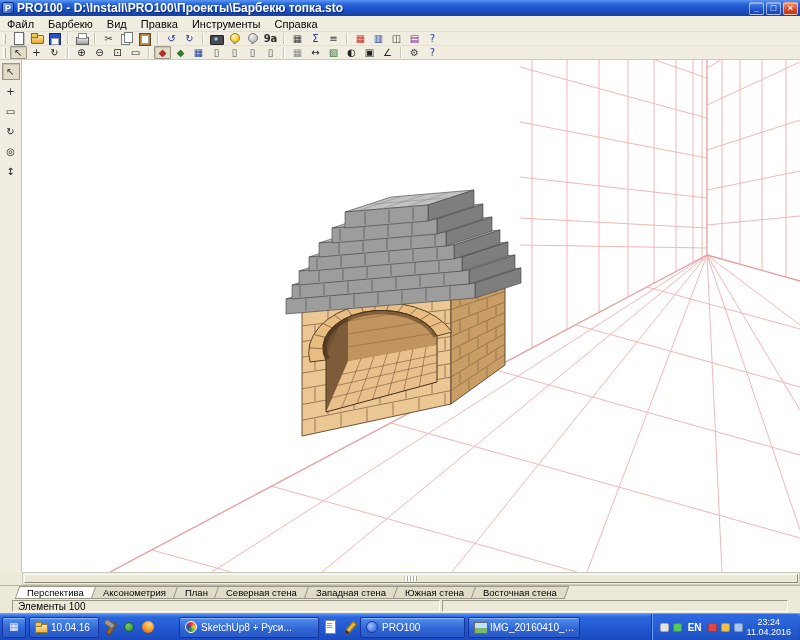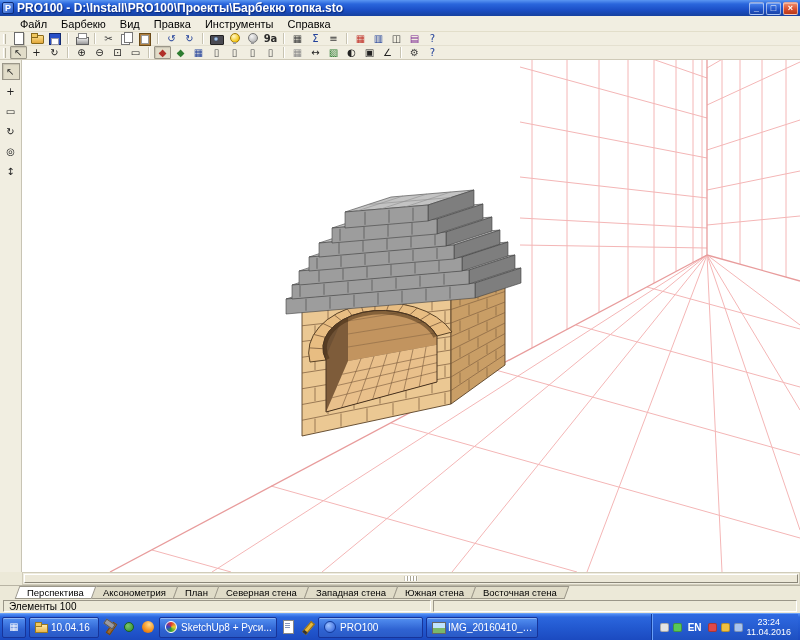--- a/index.html
+++ b/index.html
@@ -16,21 +16,21 @@
     text-align:center;font-weight:bold}
   .title-text{flex:1;font-size:12px;font-weight:bold;white-space:nowrap;overflow:hidden;
     text-overflow:ellipsis;text-shadow:1px 1px 1px #0a2a7a}
   .wbtn{flex:none;width:15px;height:13px;margin-left:2px;border-radius:2px;border:1px solid rgba(255,255,255,.55);
     display:flex;align-items:center;justify-content:center;font-size:9px;line-height:8px;color:#fff;font-weight:bold;
     background:linear-gradient(180deg,#4c86f0,#2154c8 60%,#1a44a8);box-shadow:inset 0 1px 0 rgba(255,255,255,.35)}
   .wbtn.close{background:linear-gradient(180deg,#f09070,#d85030 55%,#b83818)}
 
   
   .menubar{position:absolute;left:0;top:16px;right:0;height:16px;background:#f1eee1;display:flex;
-    align-items:center;padding-left:13px;border-bottom:1px solid #e2deca}
+    align-items:center;padding-left:0;border-bottom:1px solid #e2deca}
   .mi{padding:1px 7px}
 
   
   .toolbar{position:absolute;left:0;right:0;background:#f1eee1;display:flex;align-items:center;padding-left:2px;gap:1px}
   #tb1{top:32px;height:14px;border-bottom:1px solid #e4e0d0}
   #tb2{top:46px;height:14px;border-bottom:1px solid #cfcab8}
   .grip{flex:none;width:3px;height:10px;border-left:1px solid #fff;border-right:1px solid #b8b4a2;margin:0 3px 0 1px}
   .tbtn{flex:none;width:17px;height:13px;display:flex;align-items:center;justify-content:center;
     border:1px solid transparent;border-radius:1px}
   .tbtn.pressed,.pbtn.pressed{border:1px solid #9a9688;background:#e2ddc9;box-shadow:inset 1px 1px 1px rgba(0,0,0,.12)}
@@ -76,21 +76,21 @@
 
   
   .tabsrow{position:absolute;left:0;top:585px;right:0;height:14px;background:#ece9d8;border-top:1px solid #b8b4a4;
     display:flex;align-items:flex-end;padding-left:18px}
   .tab{height:13px;padding:0 9px;margin-left:-1px;border:1px solid #9a9688;background:#e0dcc8;
     transform:skewX(-20deg);display:flex;align-items:center}
   .tab.active{background:#fff;z-index:2}
   .tl{display:inline-block;transform:skewX(20deg);font-size:9.5px;white-space:nowrap}
 
   
-  .statusbar{position:absolute;left:0;top:599px;right:0;height:14px;background:#ece9d8;display:flex;gap:2px;padding:1px 3px}
+  .statusbar{position:absolute;left:0;top:599px;right:0;height:14px;background:#ece9d8;display:flex;gap:2px;padding:1px 12px}
   .spanel{border:1px solid;border-color:#9a9688 #fff #fff #9a9688;display:flex;align-items:center;padding:0 5px;font-size:10px}
   .spanel.main{width:428px}
   .spanel.rest{flex:1}
 
   
   .taskbar{position:absolute;left:0;top:613px;width:800px;height:27px;display:flex;align-items:center;gap:3px;
     padding:0 2px;background:linear-gradient(180deg,#4f8df5 0%,#2b66dd 12%,#2258cf 55%,#1b4ac0 100%);
     border-top:1px solid #6aa0f8}
   .tile{flex:none;width:24px;height:21px;border-radius:2px;border:1px solid #17349a;color:#fff;
     background:linear-gradient(180deg,#5390f2,#2f63d2 60%,#2a5ac6);display:flex;align-items:center;justify-content:center;
@@ -581,21 +581,21 @@
       <div class="tile">
         <span class="g">▦</span>
       </div>
       <div class="tkb" style="width: 70px; text-align: right;">
         <span class="bi bi-folder"></span>
         <span class="tkl">10.04.16</span>
       </div>
       <span class="qi qi-hammer-tool"></span>
       <span class="qi qi-turtle"></span>
       <span class="qi qi-firefox"></span>
-      <div class="tkb" style="width: 118px;">
+      <div class="tkb" style="width: 140px; margin-left: 20px;">
         <span class="bi bi-sketchup"></span>
         <span class="tkl">SketchUp8 + Руси...</span>
       </div>
       <span class="qi qi-document"></span>
       <span class="qi qi-pencil"></span>
       <div class="tkb" style="width: 105px;">
         <span class="bi bi-pro100"></span>
         <span class="tkl">PRO100</span>
       </div>
       <div class="tkb" style="width: 112px;">

